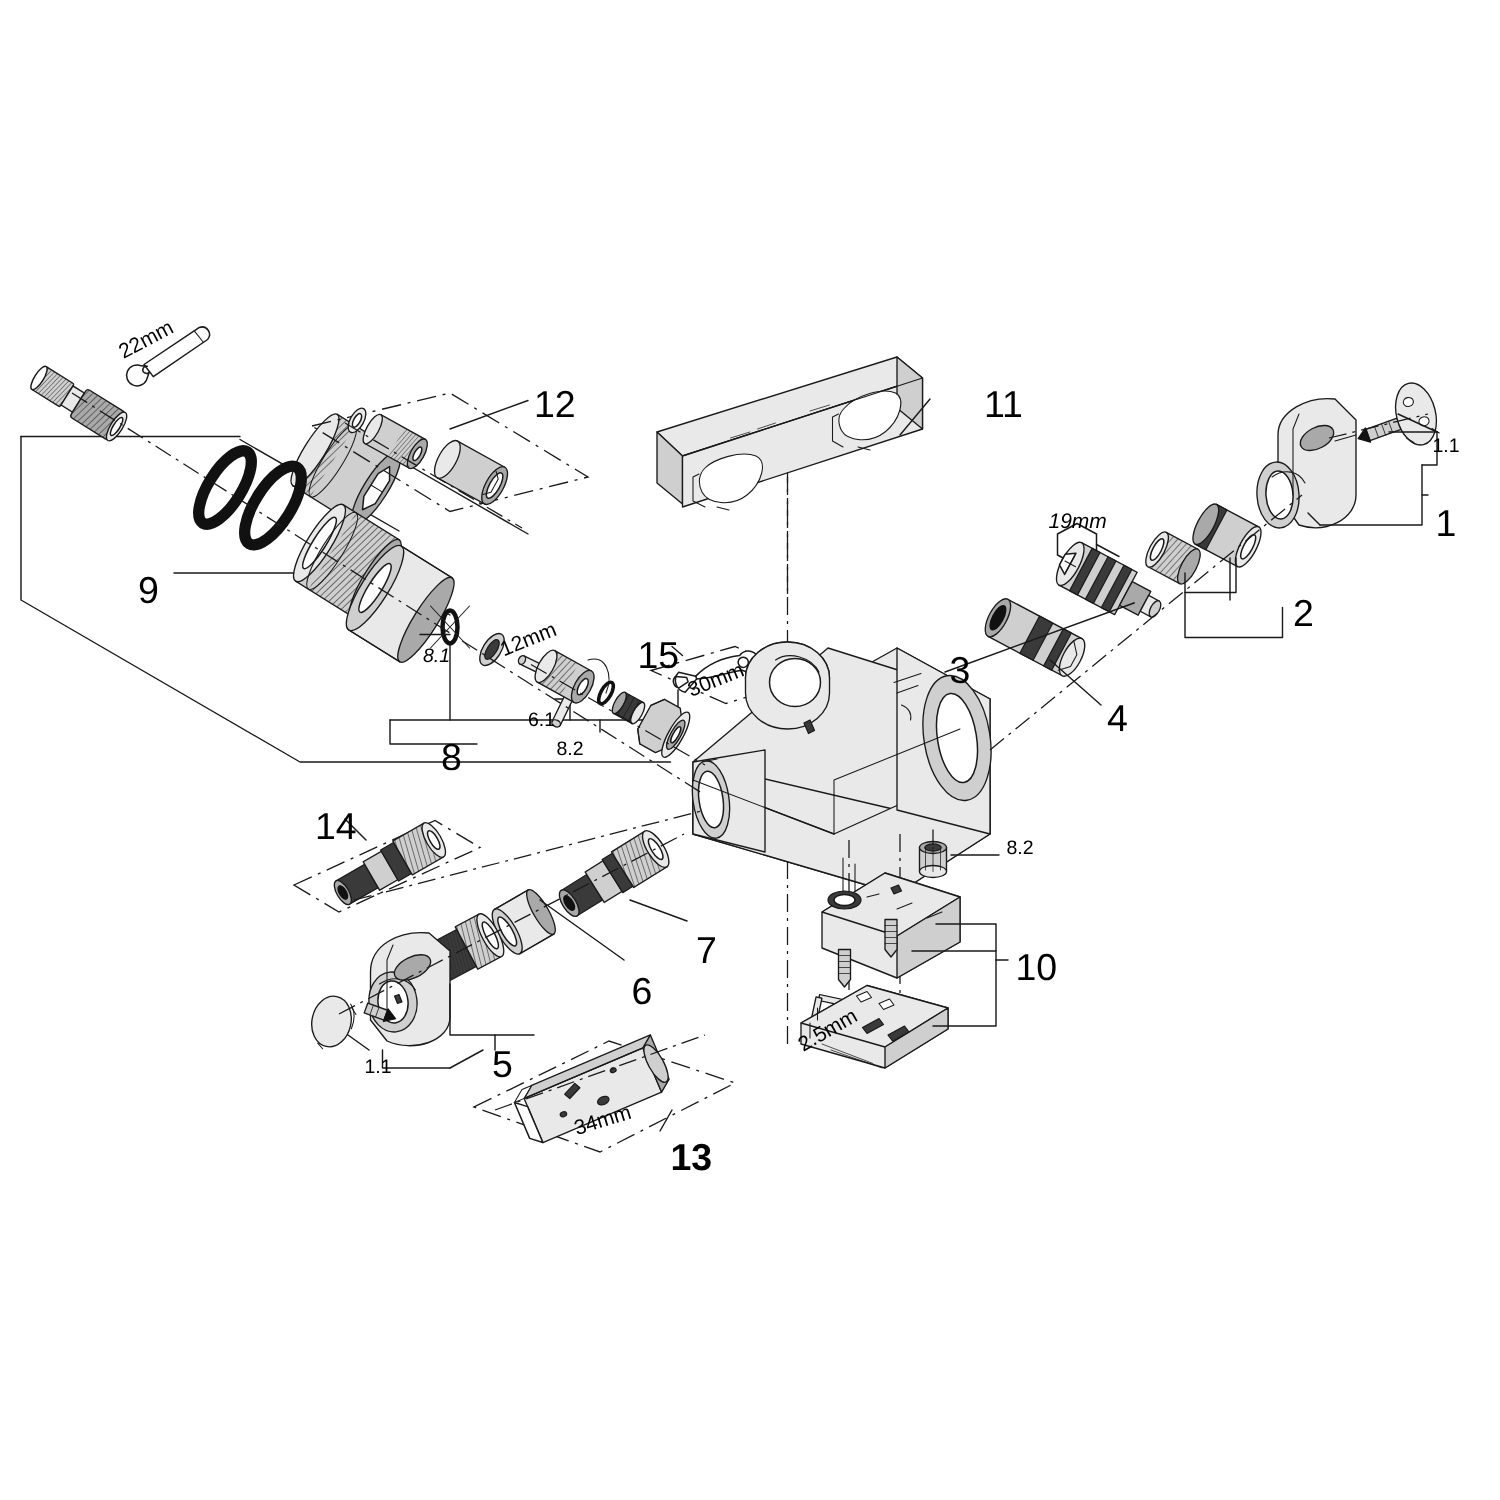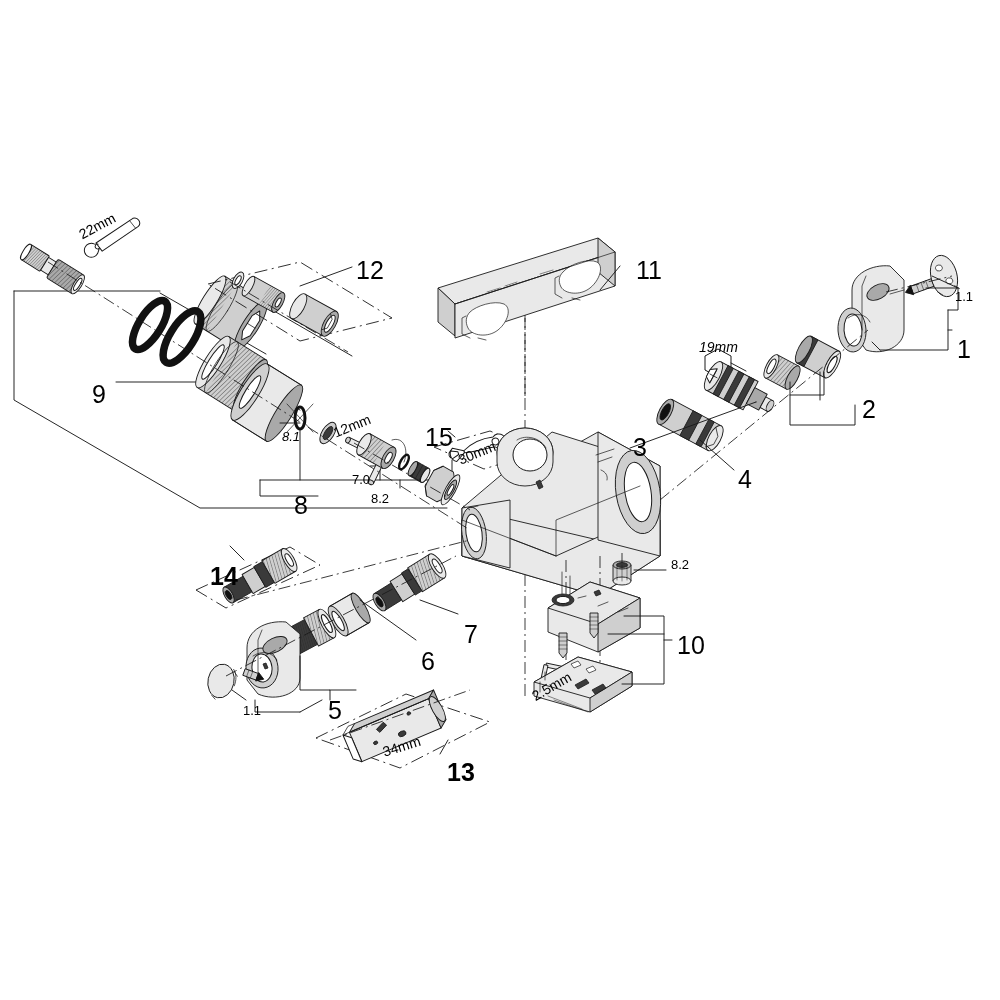--- a/index.html
+++ b/index.html
@@ -527,36 +527,36 @@
     <path class="axis" d="M236,600 L470,540"></path>
     <path class="axis" d="M226,676 L456,556"></path>
     <path class="axis" d="M330,740 L470,690"></path>
   </g>
 
 </svg>
 
 <div>
   <div class="callout tool" style="left:80px;  top:228px;  transform:rotate(-28deg); transform-origin:left center;">22mm</div>
   <div class="callout big" style="left:356px; top:258px;text-align:center;">12</div>
-  <div class="callout big" style="left:636px; top:258px;">11</div>
+  <div class="callout big" style="left:656px; top:258px;">11</div>
   <div class="callout mid" style="left:955px; top:290px;">1.1</div>
   <div class="callout big" style="left:957px; top:337px;">1</div>
   <div class="callout tool" style="left:699px; top:340px;font-style:italic;">19mm</div>
   <div class="callout big" style="left:862px; top:397px;">2</div>
   <div class="callout big" style="left:92px;  top:382px;">9</div>
   <div class="callout big" style="left:633px; top:435px;">3</div>
   <div class="callout mid" style="left:282px; top:430px;font-style:italic;">8.1</div>
   <div class="callout tool" style="left:334px; top:426px; transform:rotate(-22deg); transform-origin:left center;">12mm</div>
   <div class="callout big" style="left:425px; top:425px;">15</div>
   <div class="callout big" style="left:738px; top:467px;">4</div>
   <div class="callout tool" style="left:459px; top:453px; transform:rotate(-22deg); transform-origin:left center;">30mm</div>
-  <div class="callout mid" style="left:352px; top:473px;">7.0</div>
+  <div class="callout mid" style="left:352px; top:473px;">6.1</div>
   <div class="callout mid" style="left:371px; top:492px;">8.2</div>
   <div class="callout big" style="left:294px; top:493px;">8</div>
-  <div class="callout big" style="left:210px; top:564px;font-weight:bold;">14</div>
+  <div class="callout big" style="left:210px; top:539px;">14</div>
   <div class="callout mid" style="left:671px; top:558px;">8.2</div>
   <div class="callout big" style="left:464px; top:622px;">7</div>
   <div class="callout big" style="left:421px; top:649px;">6</div>
   <div class="callout big" style="left:677px; top:633px;text-align:right;">10</div>
   <div class="callout mid" style="left:243px; top:704px;">1.1</div>
   <div class="callout big" style="left:328px; top:698px;">5</div>
   <div class="callout tool" style="left:533px; top:690px; transform:rotate(-30deg); transform-origin:left center;">2.5mm</div>
   <div class="callout tool" style="left:383px; top:745px; transform:rotate(-17deg); transform-origin:left center;">34mm</div>
   <div class="callout big" style="left:447px; top:760px;font-weight:bold;">13</div>
 </div>

